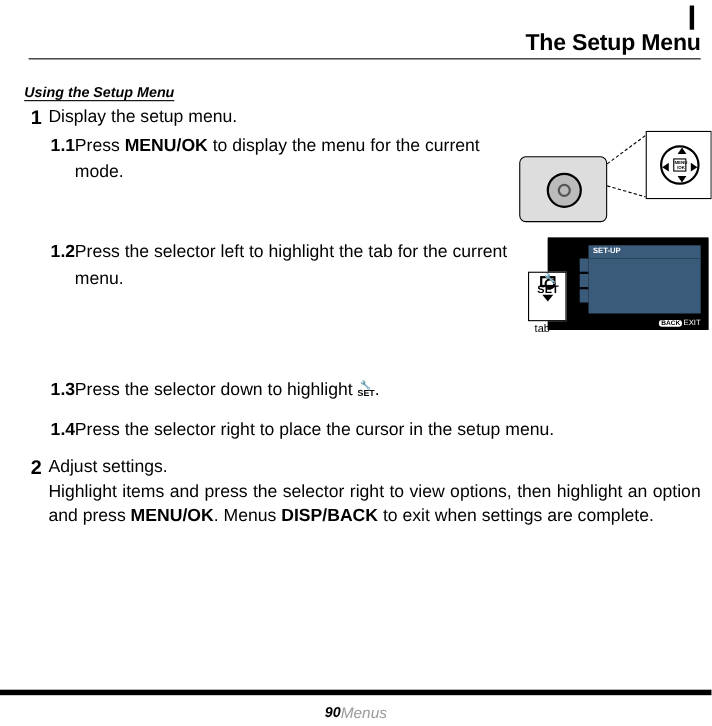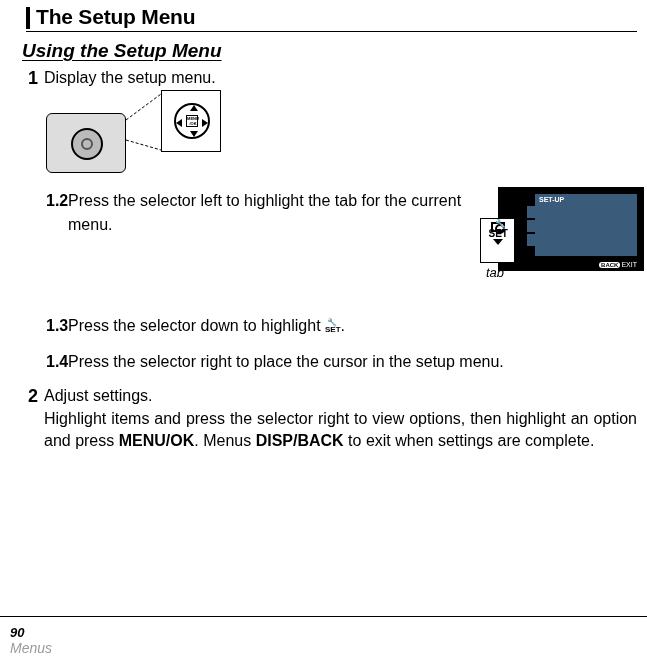--- a/index.html
+++ b/index.html
@@ -15,39 +15,40 @@
   padding: 5px 10px 0 10px;
 }
 
 
 .header-bar {
   margin-left: 16px;
   padding-bottom: 2px;
   border-bottom: 1px solid #000;
   display: flex;
   align-items: flex-end;
+  flex-direction: column;
 }
 .header-bar .vbar {
   width: 4px;
   height: 22px;
   background: #000;
   margin-right: 6px;
 }
 .header-bar .title {
   font-weight: 700;
   font-size: 21px;
   letter-spacing: -0.2px;
 }
 
 
 .subheading {
-  margin: 8px 0 4px 12px;
+  margin: 22px 0 4px 12px;
   font-style: italic;
   font-weight: 700;
-  font-size: 19px;
+  font-size: 13px;
   text-decoration: underline;
   text-underline-offset: 3px;
 }
 
 
 .step-row {
   display: flex;
   align-items: flex-start;
   margin-left: 12px;
 }
@@ -273,46 +274,44 @@
   left: 50%; transform: translateX(-50%);
   top: 20px;
   width: 0; height: 0;
   border-left: 5px solid transparent;
   border-right: 5px solid transparent;
   border-top: 6px solid #000;
 }
 .tab-label {
   position: absolute;
   left: 14px; top: 78px;
-  font-style: italic;
-  font-size: 13px;
+  font-size: 10px;
 }
 
 
 .set-inline {
   display: inline-block;
   text-align: center;
   font-size: 8px;
   line-height: 7px;
   font-weight: 700;
   font-family: Arial, sans-serif;
   vertical-align: -1px;
 }
 .set-inline .tool { font-size: 8px; display: block; }
 
 
 .footer {
   position: absolute;
   bottom: 4px;
   left: 0; right: 0;
-  border-top: 1px solid #000000;
+  border-top: 5px solid #000000;
   padding: 8px 10px 0;
   display: flex;
   justify-content: center;
-  flex-direction: column;
 }
 .page-num {
   font-style: italic;
   font-weight: 700;
   font-size: 13px;
 }
 .footer-cat {
   font-style: italic;
   color: #9a9a9a;
   font-size: 14px;
@@ -337,20 +336,28 @@
 <div class="subheading">Using the Setup Menu</div>
 
 <div class="step-row">
   <div class="step-num">1</div>
   <div class="step-body">
     <div class="step-title">Display the setup menu.</div>
   </div>
 </div>
 
 <div class="twocol-row">
+  <div class="txtcol">
+    <div class="substep" style="margin-left:0">
+      <div class="sub-num">1.1</div>
+      <div class="sub-text">
+        <span>Press </span><span class="kw">MENU/OK</span><span> to display the menu for the current mode.</span>
+      </div>
+    </div>
+  </div>
   <div class="imgcol">
     <div class="illus1">
       <div class="cam-body">
         <div class="cam-lens">
           <div class="cam-inner"></div>
         </div>
       </div>
       <div class="callout-lines">
         <svg width="35" height="68">
           <line x1="0" y1="30" x2="35" y2="4" stroke="#000" stroke-dasharray="3 2"></line>

